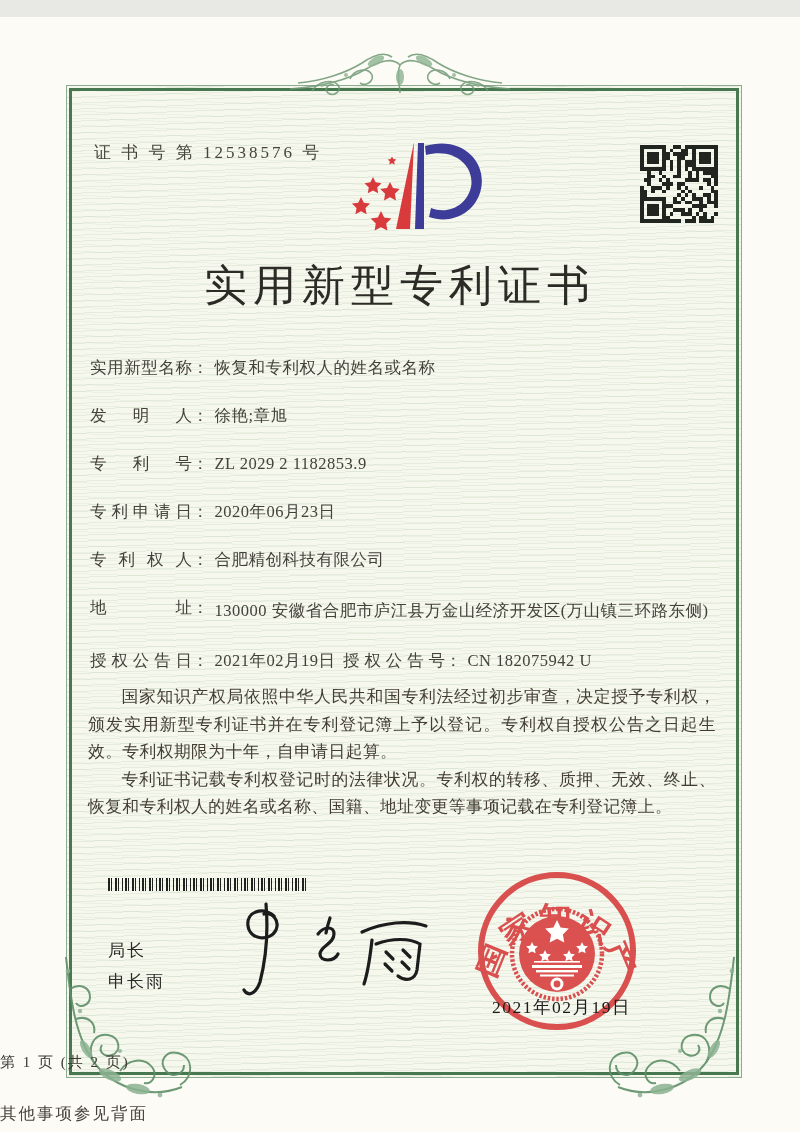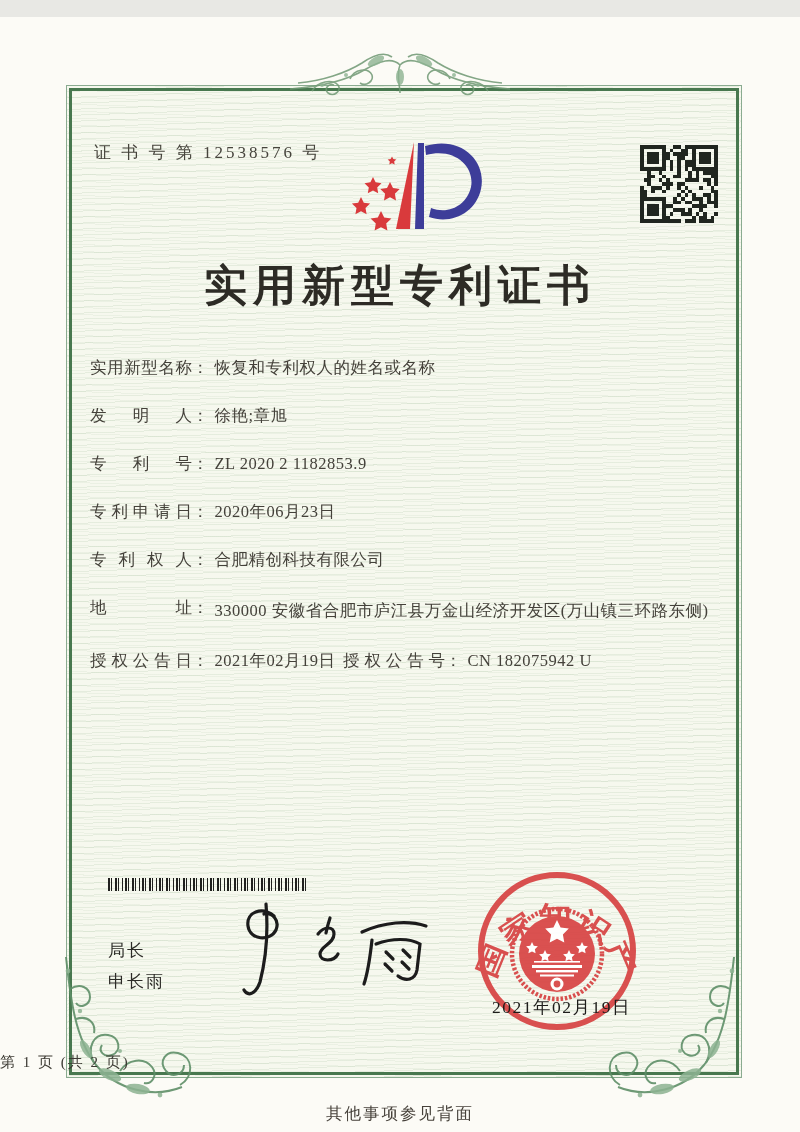--- a/index.html
+++ b/index.html
@@ -24,21 +24,21 @@
   .frame-inner{position:absolute;inset:2px;border:3px solid #48784f;}
   .content{position:absolute;inset:0;z-index:2;}
 
   .cert-no{position:absolute;left:94px;top:124px;font-size:17px;letter-spacing:3px;color:#46443c;}
 
   .logo{position:absolute;left:335px;top:110px;}
   .qr{position:absolute;left:640px;top:128px;width:78px;height:78px;}
 
   .title{
     position:absolute;left:0;right:0;top:240px;text-align:center;
-    font-size:43px;font-weight:700;letter-spacing:6px;color:#2d2b25;
+    font-size:43px;font-weight:400;letter-spacing:6px;color:#2d2b25;
   }
 
   .row{position:absolute;font-size:16.5px;color:#44413a;white-space:nowrap;}
   .lbl{display:inline-flex;justify-content:space-between;width:102px;vertical-align:top;}
   .colon{margin-right:6px;}
   .val{letter-spacing:.5px;}
   .val.wrap{display:inline-block;white-space:normal;width:496px;line-height:27px;vertical-align:top;}
 
   .notice{
     position:absolute;left:88px;top:666px;width:628px;
@@ -62,21 +62,21 @@
   }
   .sig{position:absolute;left:222px;top:883px;}
 
   .seal{position:absolute;left:468px;top:845px;opacity:.93;mix-blend-mode:multiply;z-index:3;}
   .seal-date{
     position:absolute;left:492px;top:978px;z-index:4;
     font-size:17.5px;color:#1d1c1a;letter-spacing:1.5px;
   }
 
   .page-info{position:absolute;left:0;right:0;top:1036px;text-align:left;font-size:15px;letter-spacing:2px;color:#3c3a33;}
-  .back-note{position:absolute;left:0;right:0;top:1086px;text-align:center;font-size:16.5px;letter-spacing:2px;color:#46413a;}
+  .back-note{position:absolute;left:0;right:0;top:1086px;font-size:16.5px;letter-spacing:2px;color:#46413a;}
 
   .ornament{position:absolute;z-index:1;pointer-events:none;}
 </style>
 </head>
 <body>
 
 <div class="page">
 
   <div class="inner-bg"></div>
 
@@ -425,21 +425,21 @@
           <span>发</span>
           <span>明</span>
           <span>人</span>
         </span><span class="colon">：</span><span class="val">徐艳;章旭</span>
     </div>
     <div class="row" style="left:90px;top:436px;">
       <span class="lbl justify-chars">
           <span>专</span>
           <span>利</span>
           <span>号</span>
-        </span><span class="colon">：</span><span class="val">ZL 2020 2 1182853.9</span>
+        </span><span class="colon">：</span><span class="val">ZL 2029 2 1182853.9</span>
     </div>
     <div class="row" style="left:90px;top:484px;">
       <span class="lbl justify-chars">
           <span>专</span>
           <span>利</span>
           <span>申</span>
           <span>请</span>
           <span>日</span>
         </span><span class="colon">：</span><span class="val">2020年06月23日</span>
     </div>
@@ -448,41 +448,45 @@
           <span>专</span>
           <span>利</span>
           <span>权</span>
           <span>人</span>
         </span><span class="colon">：</span><span class="val">合肥精创科技有限公司</span>
     </div>
     <div class="row" style="left:90px;top:580px;">
       <span class="lbl justify-chars">
           <span>地</span>
           <span>址</span>
-        </span><span class="colon">：</span><span class="val wrap">330000 安徽省合肥市庐江县万金山经济开发区(万山镇三环路东侧)</span>
+        </span><span class="colon">：</span><span class="val wrap">130000 安徽省合肥市庐江县万金山经济开发区(万山镇三环路东侧)</span>
     </div>
     <div class="row" style="left:90px;top:633px;">
       <span class="lbl justify-chars">
           <span>授</span>
           <span>权</span>
           <span>公</span>
           <span>告</span>
           <span>日</span>
         </span><span class="colon">：</span><span class="val">2021年02月19日</span>
     </div>
     <div class="row" style="left:343px;top:633px;">
       <span class="lbl justify-chars">
           <span>授</span>
           <span>权</span>
           <span>公</span>
           <span>告</span>
           <span>号</span>
         </span><span class="colon">：</span><span class="val">CN 182075942 U</span>
     </div>
 
+    <div class="notice">
+      <p>国家知识产权局依照中华人民共和国专利法经过初步审查，决定授予专利权，颁发实用新型专利证书并在专利登记簿上予以登记。专利权自授权公告之日起生效。专利权期限为十年，自申请日起算。</p>
+      <p>专利证书记载专利权登记时的法律状况。专利权的转移、质押、无效、终止、恢复和专利权人的姓名或名称、国籍、地址变更等事项记载在专利登记簿上。</p>
+    </div>
 
     <div class="barcode"></div>
 
     <div class="official">
       <div>局长</div>
       <div>申长雨</div>
     </div>
 
     <svg class="sig" width="215" height="105" viewBox="0 0 215 105">
       <g fill="none" stroke="#1c1c1c" stroke-width="3.2" stroke-linecap="round">

